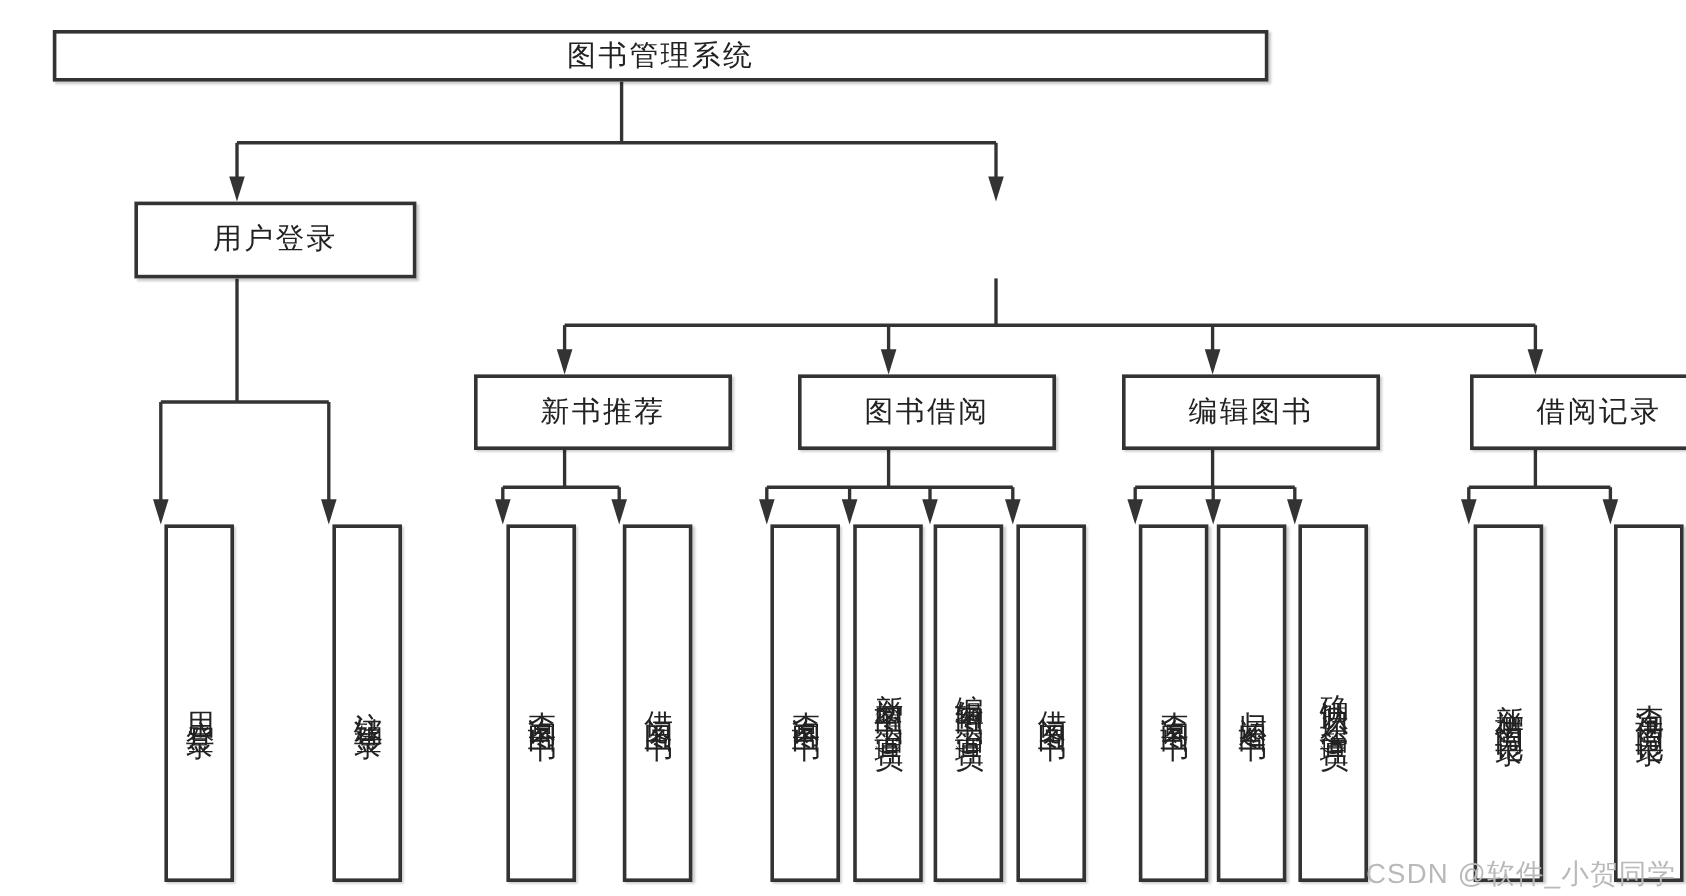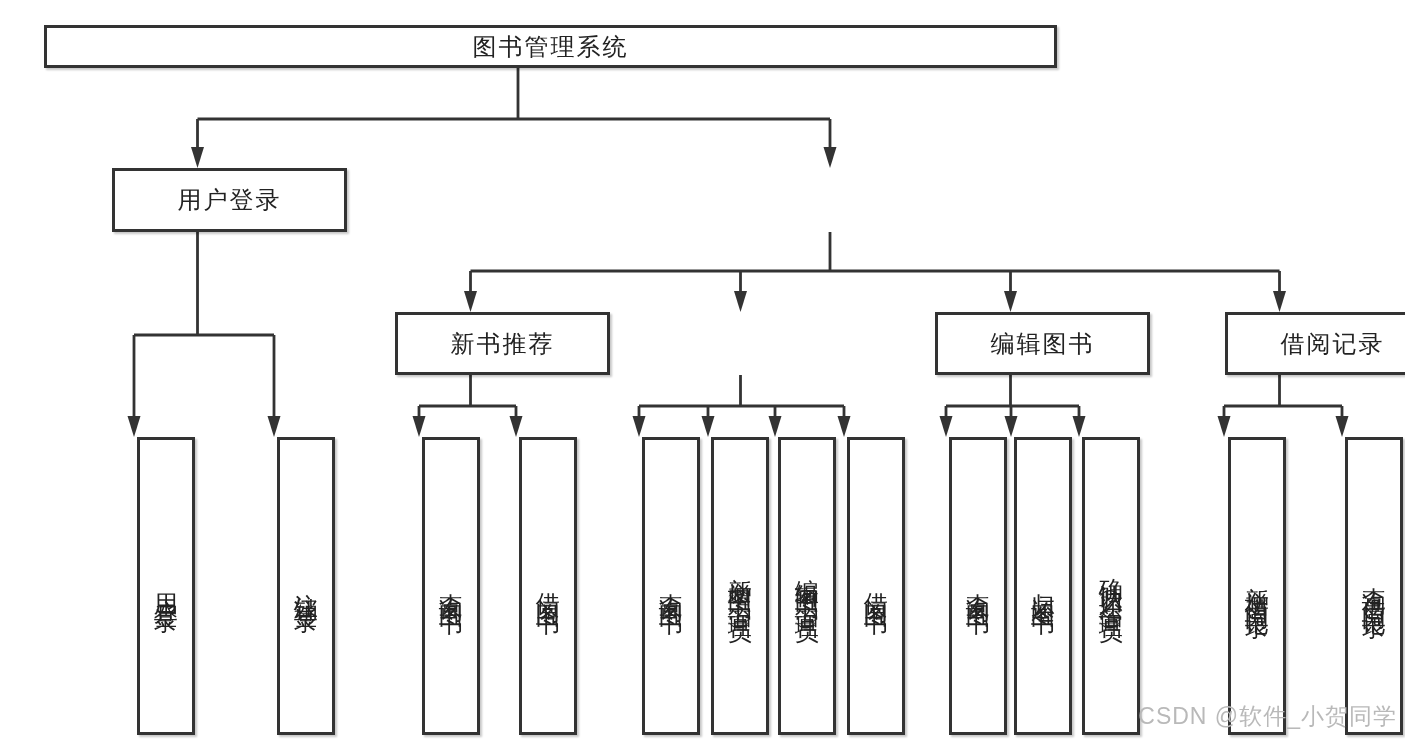--- a/index.html
+++ b/index.html
@@ -38,21 +38,21 @@
   }
   .leaf > .vlabel{
     writing-mode:vertical-rl;
     text-orientation:mixed;
     font-size:24px;
     letter-spacing:6px;
     line-height:1.15;
   }
   #watermark{
     position:absolute;
-    right:8px;bottom:15px;
+    right:8px;bottom:3px;
     z-index:2;
     font-size:23px;
     letter-spacing:1px;
     color:var(--watermark);
     white-space:nowrap;
     margin-top:35px;
   }
 </style>
 </head>
 <body>
@@ -125,20 +125,23 @@
     <span class="hlabel">图书管理系统</span>
   </div>
 
   <div class="box" style="left:80px;top:168px;width:235px;height:64px;">
     <span class="hlabel">用户登录</span>
   </div>
 
   <div class="box" style="left:363px;top:312px;width:215px;height:63px;">
     <span class="hlabel">新书推荐</span>
   </div>
+  <div class="box" style="left:633px;top:312px;width:215px;height:63px;">
+    <span class="hlabel">图书借阅</span>
+  </div>
   <div class="box" style="left:903px;top:312px;width:215px;height:63px;">
     <span class="hlabel">编辑图书</span>
   </div>
   <div class="box" style="left:1193px;top:312px;width:215px;height:63px;">
     <span class="hlabel">借阅记录</span>
   </div>
 
   <div class="box leaf" style="left:105px;top:437px;width:58px;height:298px;">
     <span class="vlabel">用户登录</span>
   </div>

